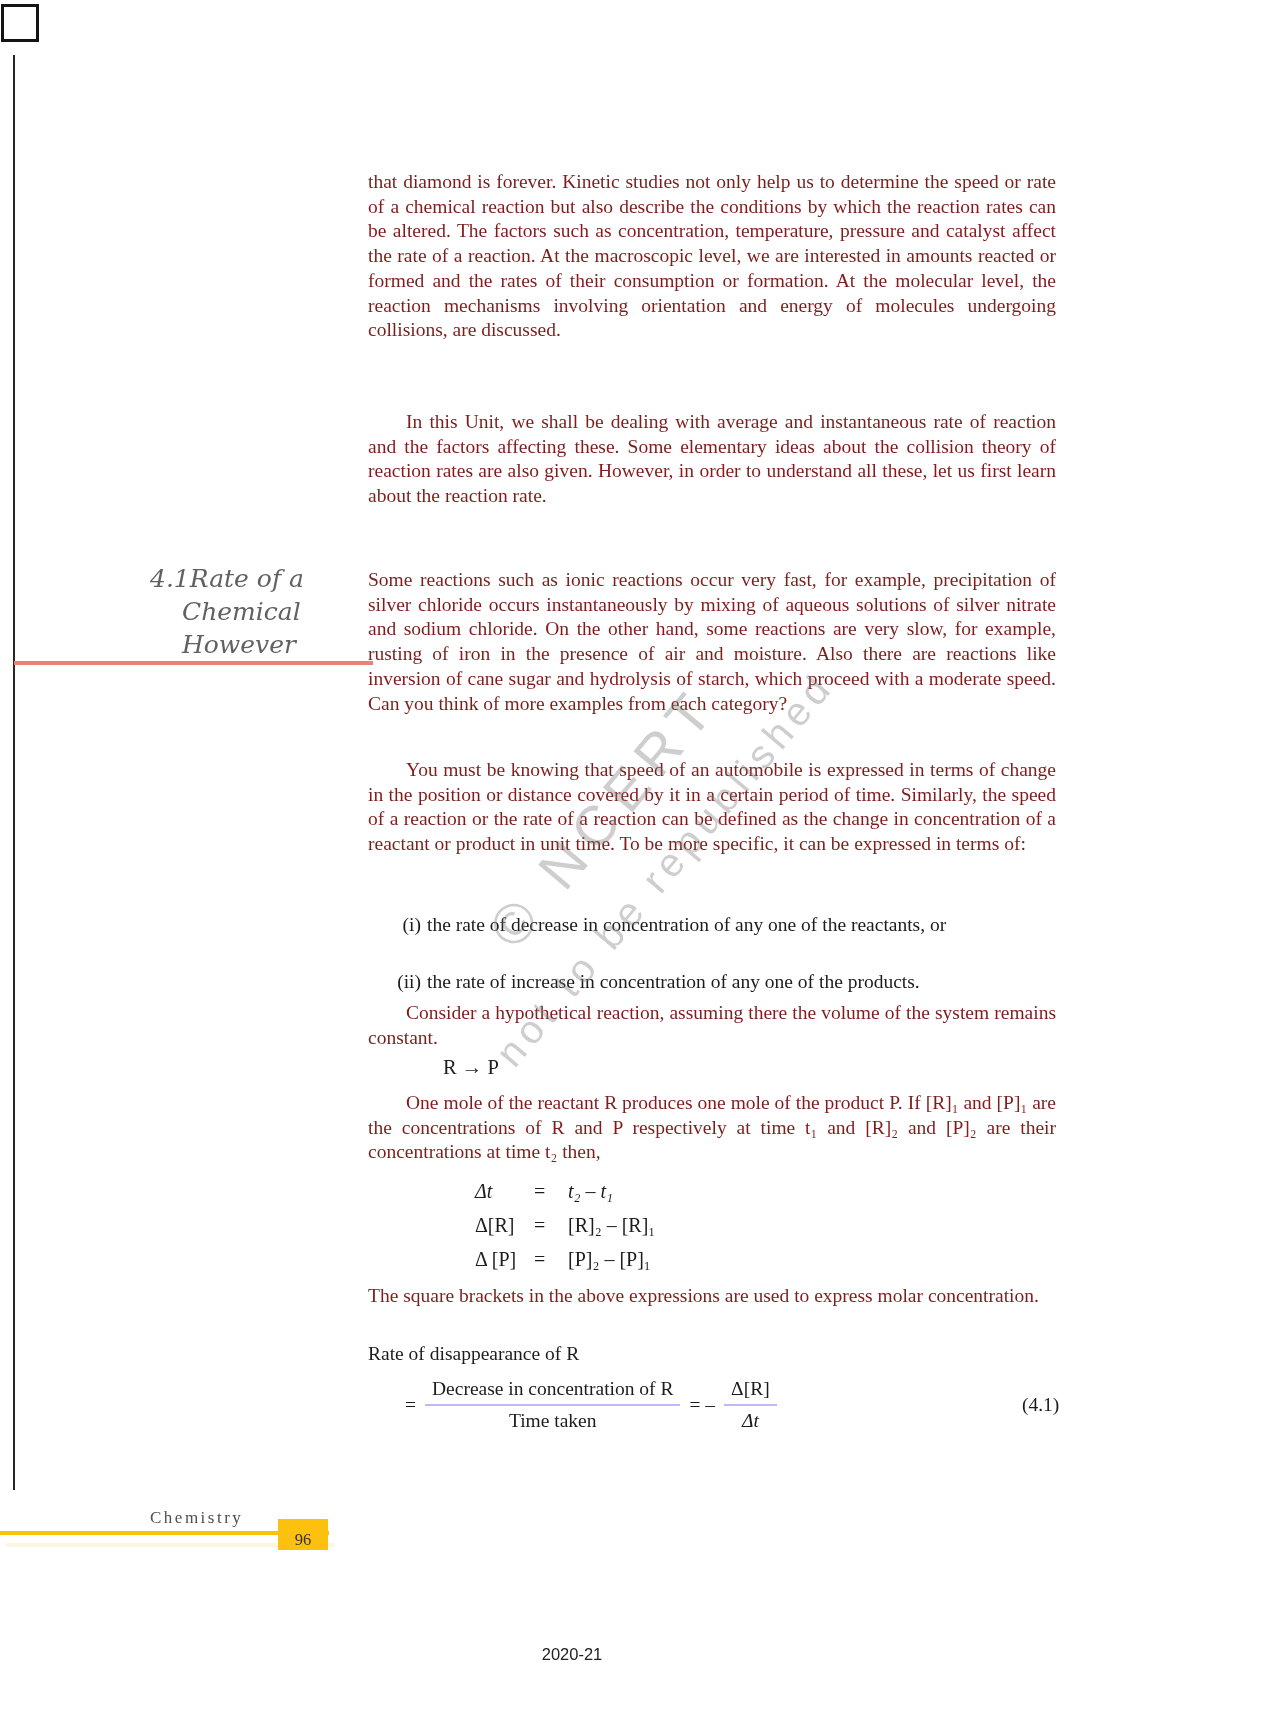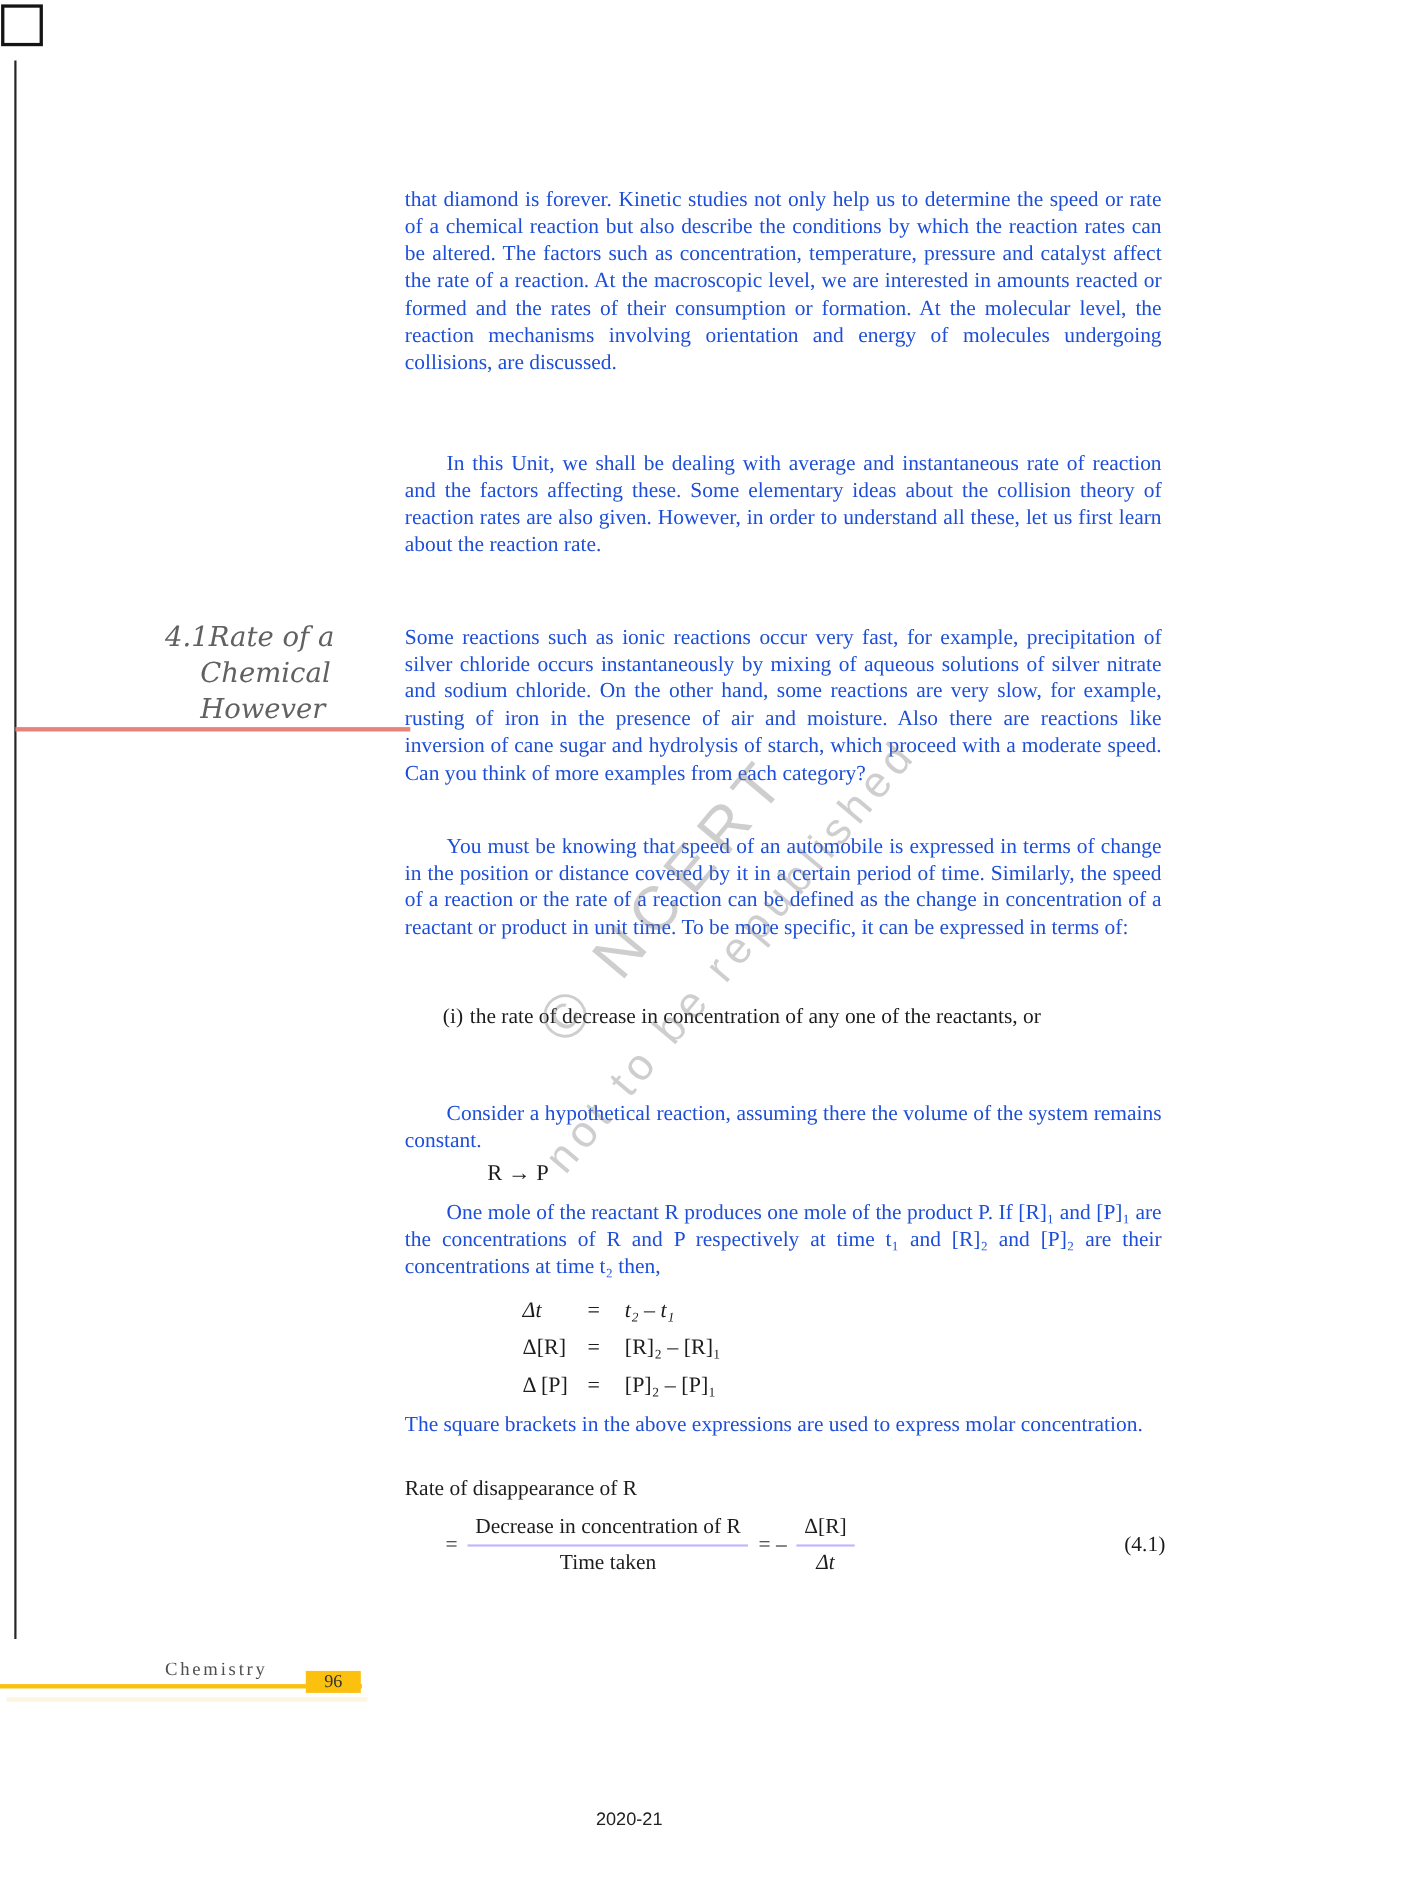--- a/index.html
+++ b/index.html
@@ -17,21 +17,21 @@
     border:3px solid #141414;background:#fff;
   }
   .left-rule{
     position:absolute;left:13px;top:55px;width:2px;height:1435px;
     background:#262626;
   }
   
   .para{
     position:absolute;left:368px;width:688px;
     font-size:19.5px;line-height:24.7px;
-    text-align:justify;color:#1d4ed8;
+    text-align:justify;color:#7f1d1d;
   }
   .indent{text-indent:38px;}
   
   .section-head{
     position:absolute;left:150px;top:562px;width:215px;
     font-family:"DejaVu Serif","Liberation Serif",serif;
     font-style:italic;color:#616161;
     font-size:25px;line-height:33px;
   }
   .section-head .row1{display:flex;}
@@ -83,22 +83,22 @@
   }
   .footer-rule-faint{
     position:absolute;left:6px;top:1543px;width:328px;height:4px;
     background:#fbf6dd;
   }
   .footer-book{
     position:absolute;left:150px;top:1508px;
     font-size:17px;letter-spacing:2.5px;color:#4f4f4f;
   }
   .footer-badge{
-    position:absolute;left:278px;top:1519px;width:50px;height:20px;
-    background:#fcc10f;display:flex;align-items:flex-start;justify-content:center;
+    position:absolute;left:278px;top:1519px;width:50px;height:31px;
+    background:#fcc10f;display:flex;align-items:flex-end;justify-content:center;
     font-size:16.5px;color:#333333;
   }
   .edition-year{
     position:absolute;left:0;top:1645px;width:1144px;text-align:center;
     font-family:"Liberation Sans","DejaVu Sans",sans-serif;
     font-size:16.5px;color:#222222;
   }
 </style>
 </head>
 <body>
@@ -120,20 +120,24 @@
     <div class="section-rest">However</div>
   </div>
   <div class="section-underline"></div>
 
   <div class="para" style="top:568px">Some reactions such as ionic reactions occur very fast, for example, precipitation of silver chloride occurs instantaneously by mixing of aqueous solutions of silver nitrate and sodium chloride. On the other hand, some reactions are very slow, for example, rusting of iron in the presence of air and moisture. Also there are reactions like inversion of cane sugar and hydrolysis of starch, which proceed with a moderate speed. Can you think of more examples from each category?</div>
   <div class="para indent" style="top:758px">You must be knowing that speed of an automobile is expressed in terms of change in the position or distance covered by it in a certain period of time. Similarly, the speed of a reaction or the rate of a reaction can be defined as the change in concentration of a reactant or product in unit time. To be more specific, it can be expressed in terms of:</div>
 
   <div class="list-item" style="top:913px">
     <span class="list-marker">(i)</span>
     <span>the rate of decrease in concentration of any one of the reactants, or</span>
+  </div>
+  <div class="list-item" style="top:970px">
+    <span class="list-marker">(ii)</span>
+    <span>the rate of increase in concentration of any one of the products.</span>
   </div>
 
   <div class="para indent" style="top:1001px">Consider a hypothetical reaction, assuming there the volume of the system remains constant.</div>
 
   <div class="reaction">R → P</div>
 
   <div class="para indent" style="top:1091px">One mole of the reactant R produces one mole of the product P. If [R]₁ and [P]₁ are the concentrations of R and P respectively at time t₁ and [R]₂ and [P]₂ are their concentrations at time t₂ then,</div>
 
   <div class="eqrow" style="top:1180px">
     <span class="lhs italicvar">Δt</span><span class="eqsign">=</span><span class="italicvar">t₂ – t₁</span>

